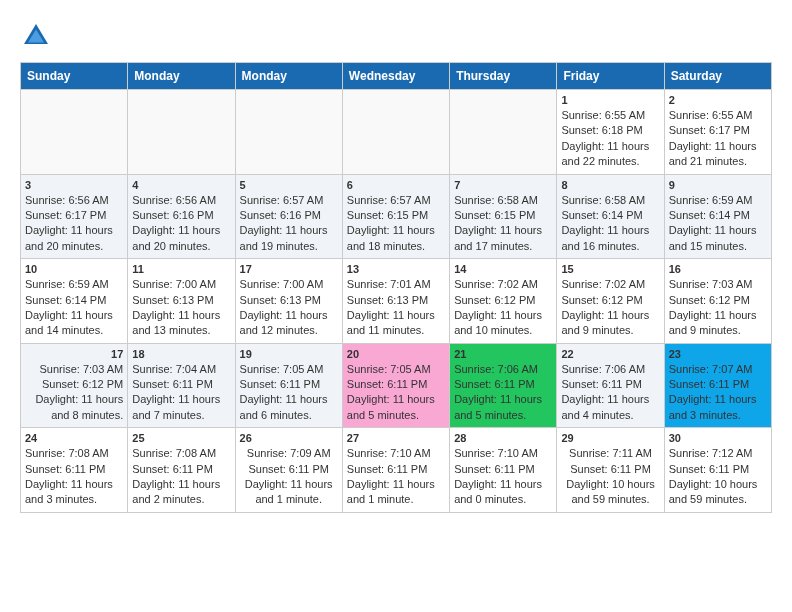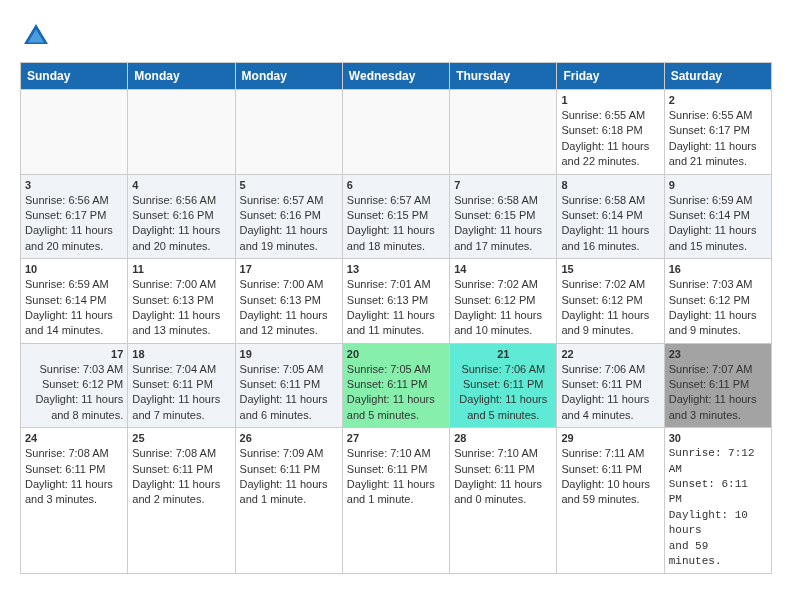--- a/index.html
+++ b/index.html
@@ -258,42 +258,42 @@
 Daylight: 11 hours
 and 7 minutes.</div>
         </td>
         <td style="background-color: rgb(240, 244, 248);">
           <span class="day-num">19</span>
           <div class="day-info" style="white-space: pre-line;">Sunrise: 7:05 AM
 Sunset: 6:11 PM
 Daylight: 11 hours
 and 6 minutes.</div>
         </td>
-        <td style="background-color: #86efac;">
+        <td style="background-color: #f9a8d4;">
           <span class="day-num">20</span>
           <div class="day-info" style="white-space: pre-line;">Sunrise: 7:05 AM
 Sunset: 6:11 PM
 Daylight: 11 hours
 and 5 minutes.</div>
         </td>
-        <td style="background-color: #5eead4; text-align: center;">
+        <td style="background-color: #22c55e;">
           <span class="day-num">21</span>
           <div class="day-info" style="white-space: pre-line;">Sunrise: 7:06 AM
 Sunset: 6:11 PM
 Daylight: 11 hours
 and 5 minutes.</div>
         </td>
         <td style="background-color: rgb(240, 244, 248); margin-top: 20px;">
           <span class="day-num">22</span>
           <div class="day-info" style="white-space: pre-line;">Sunrise: 7:06 AM
 Sunset: 6:11 PM
 Daylight: 11 hours
 and 4 minutes.</div>
         </td>
-        <td style="background-color: #a3a3a3; margin-left: 36px;">
+        <td style="background-color: #0ea5e9; margin-left: 36px;">
           <span class="day-num">23</span>
           <div class="day-info" style="white-space: pre-line;">Sunrise: 7:07 AM
 Sunset: 6:11 PM
 Daylight: 11 hours
 and 3 minutes.</div>
         </td>
       </tr>
       <tr>
         <td>
           <span class="day-num">24</span>
@@ -304,48 +304,48 @@
         </td>
         <td>
           <span class="day-num">25</span>
           <div class="day-info" style="white-space: pre-line;">Sunrise: 7:08 AM
 Sunset: 6:11 PM
 Daylight: 11 hours
 and 2 minutes.</div>
         </td>
         <td>
           <span class="day-num">26</span>
-          <div class="day-info" style="white-space: pre-line;">Sunrise: 7:09 AM
+          <div class="day-info" style="white-space: pre-line; text-align: center;">Sunrise: 7:09 AM
 Sunset: 6:11 PM
 Daylight: 11 hours
 and 1 minute.</div>
         </td>
         <td>
           <span class="day-num">27</span>
           <div class="day-info" style="white-space: pre-line;">Sunrise: 7:10 AM
 Sunset: 6:11 PM
 Daylight: 11 hours
 and 1 minute.</div>
         </td>
         <td>
           <span class="day-num">28</span>
           <div class="day-info" style="white-space: pre-line;">Sunrise: 7:10 AM
 Sunset: 6:11 PM
 Daylight: 11 hours
 and 0 minutes.</div>
         </td>
         <td>
           <span class="day-num">29</span>
-          <div class="day-info" style="white-space: pre-line;">Sunrise: 7:11 AM
+          <div class="day-info" style="white-space: pre-line; text-align: center;">Sunrise: 7:11 AM
 Sunset: 6:11 PM
 Daylight: 10 hours
 and 59 minutes.</div>
         </td>
         <td>
           <span class="day-num">30</span>
-          <div class="day-info" style="white-space: pre-line; font-family: Liberation Mono, monospace;">Sunrise: 7:12 AM
+          <div class="day-info" style="white-space: pre-line;">Sunrise: 7:12 AM
 Sunset: 6:11 PM
 Daylight: 10 hours
 and 59 minutes.</div>
         </td>
       </tr>
     </tbody>
 </table>
 
 </body></html>

